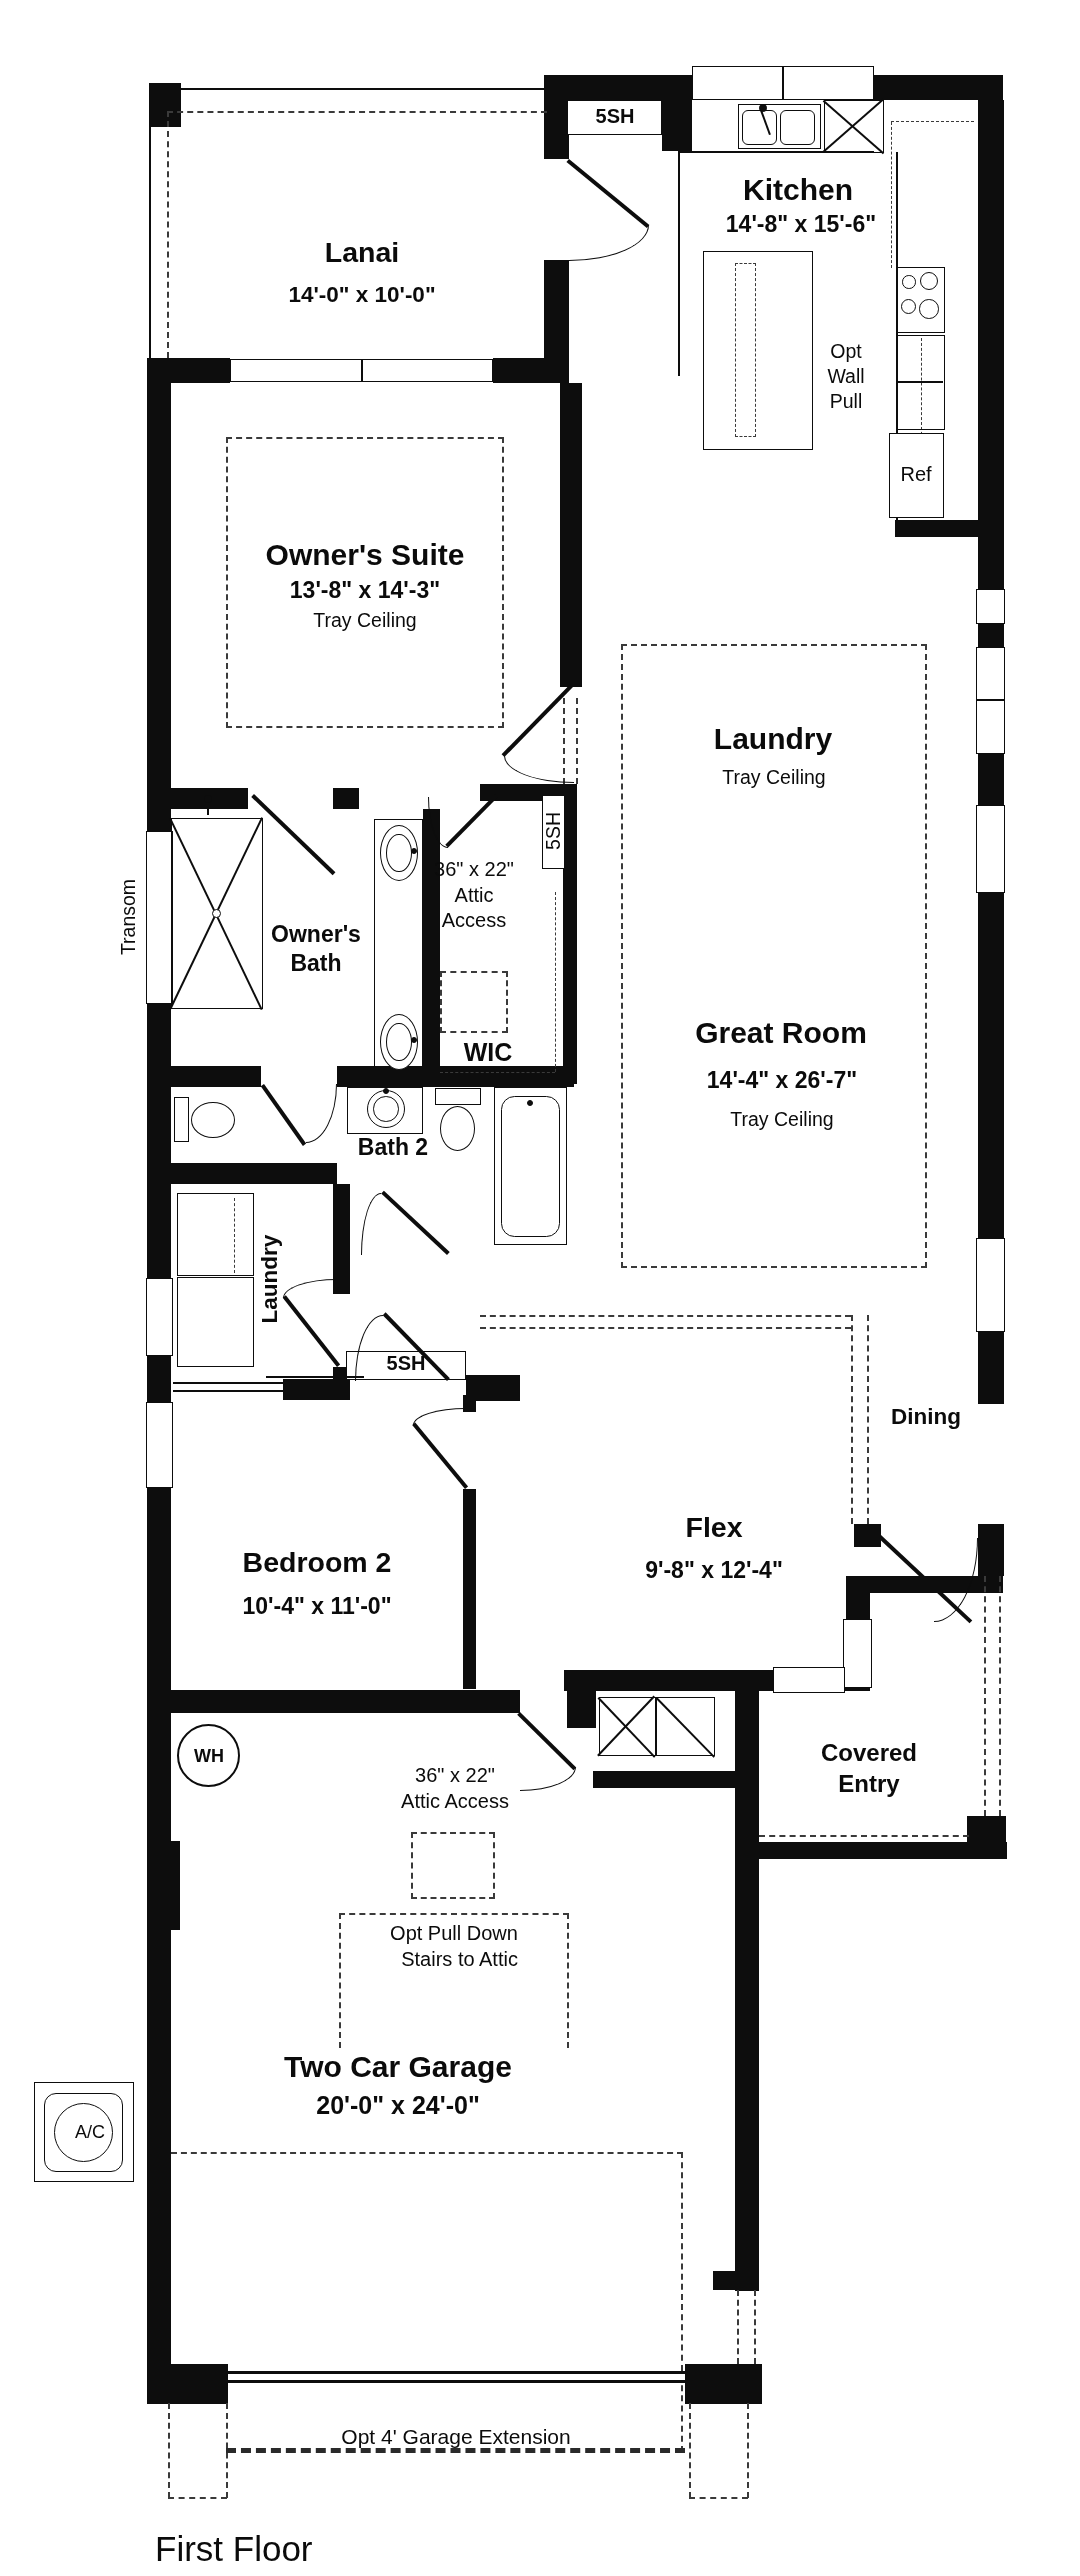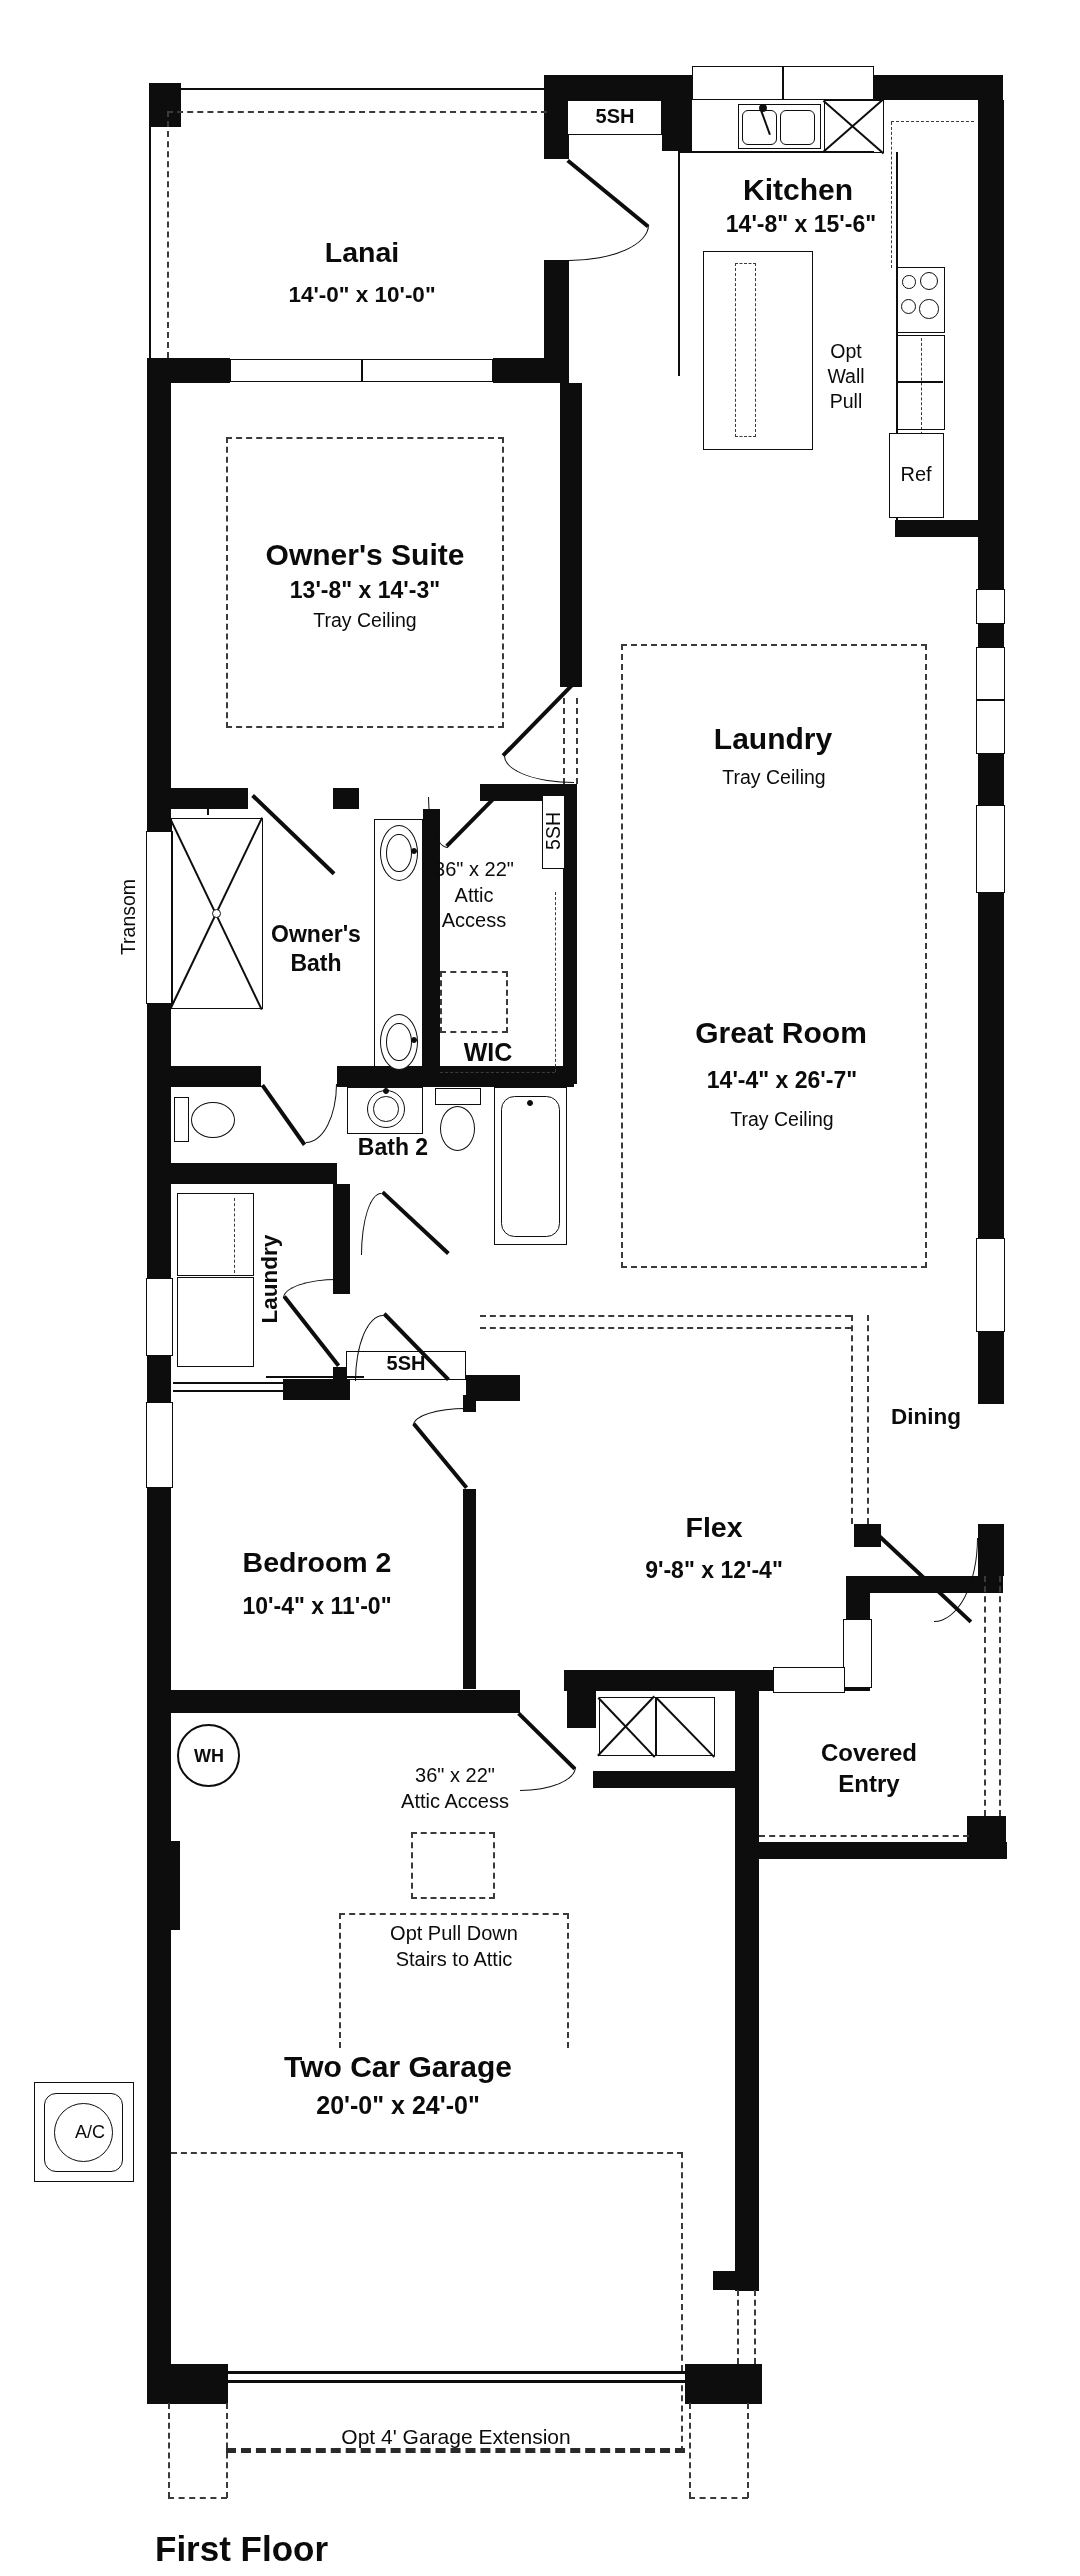--- a/index.html
+++ b/index.html
@@ -255,26 +255,26 @@
   <div class="lbl f38" style="left:317px;top:1544px;">Bedroom 2</div>
   <div class="lbl f31" style="left:317px;top:1592px;">10'-4" x 11'-0"</div>
   <div class="lbl f38" style="left:714px;top:1509px;">Flex</div>
   <div class="lbl f31" style="left:714px;top:1556px;">9'-8" x 12'-4"</div>
   <div class="lbl f30" style="left:926px;top:1403px;">Dining</div>
   <div class="lbl f29" style="left:869px;top:1738px;">Covered
 Entry</div>
   <div class="lbl f24" style="left:209px;top:1745px;">WH</div>
   <div class="lbl f27 nrm" style="left:455px;top:1763px;">36" x 22"
 Attic Access</div>
-  <div class="lbl f27 nrm" style="left:454px;top:1921px;">Opt Pull Down
+  <div class="lbl f27 nrm" style="left:454px;top:1921px;text-align:right;">Opt Pull Down
 Stairs to Attic</div>
   <div class="lbl f40" style="left:398px;top:2048px;">Two Car Garage</div>
   <div class="lbl f33" style="left:398px;top:2089px;">20'-0" x 24'-0"</div>
   <div class="lbl f27 nrm" style="left:916px;top:462px;">Ref</div>
   <div class="lbl f26 nrm" style="left:846px;top:339px;">Opt
 Wall
 Pull</div>
   <div class="lbl f24 nrm" style="left:90px;top:2121px;">A/C</div>
   <div class="lbl f28 nrm" style="left:456px;top:2424px;">Opt 4' Garage Extension</div>
-  <div class="abs f46" style="left:155px;top:2529px;font-weight:bold;position:absolute;">First Floor</div>
+  <div class="abs f46" style="left:155px;top:2529px;font-weight:normal;position:absolute;">First Floor</div>
 
 </div>
 
 
 </body></html>

